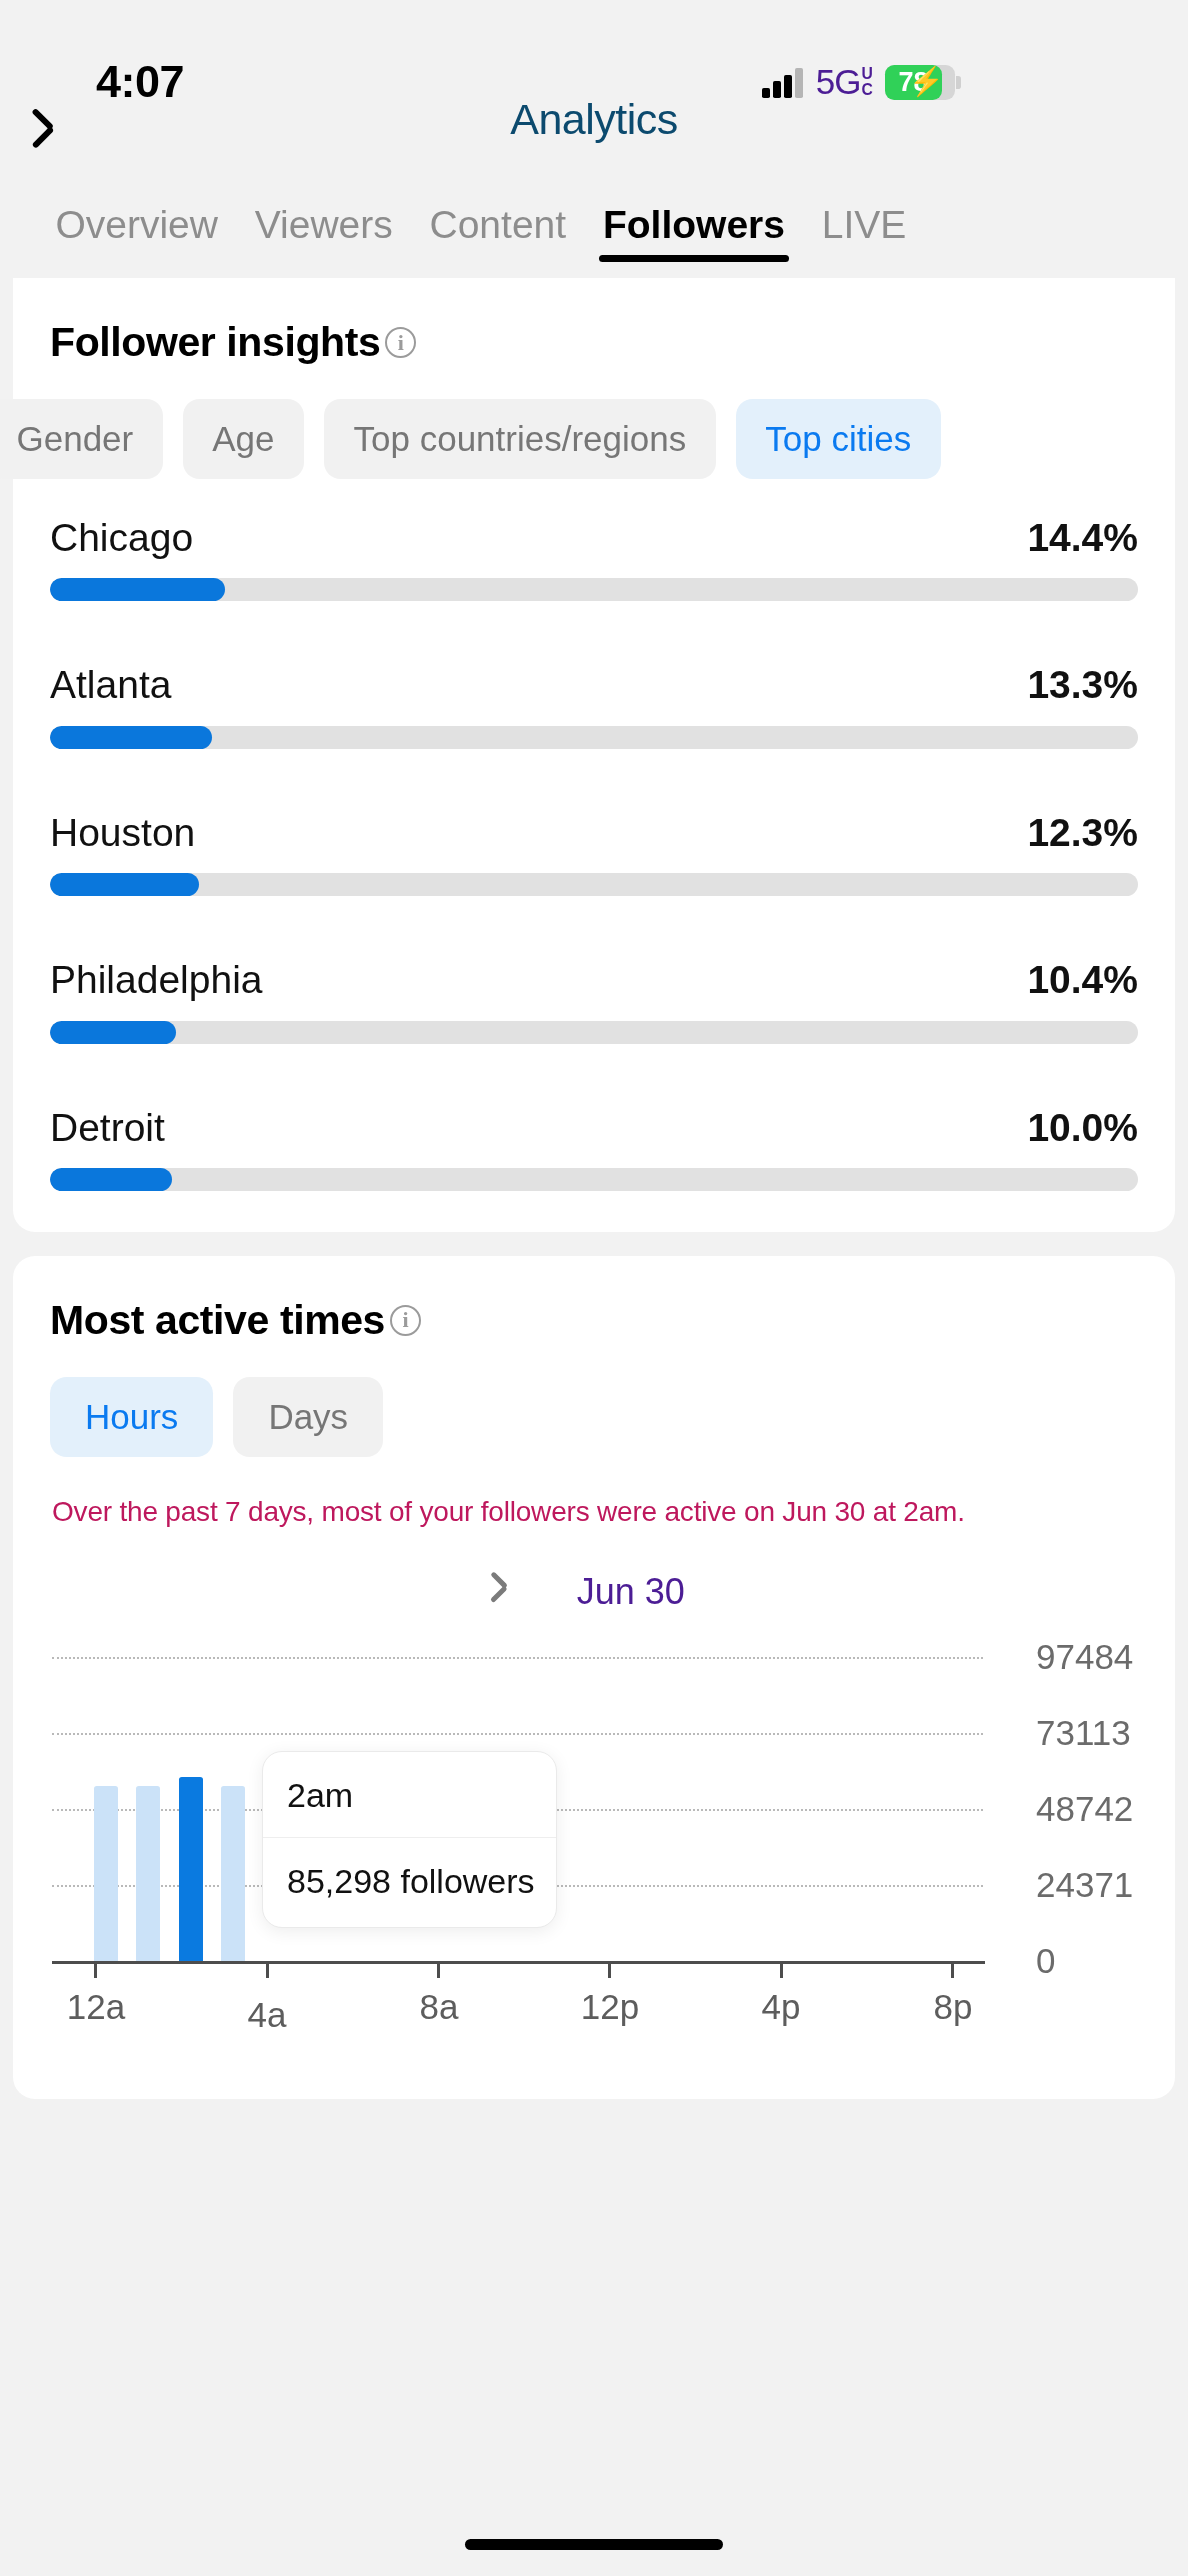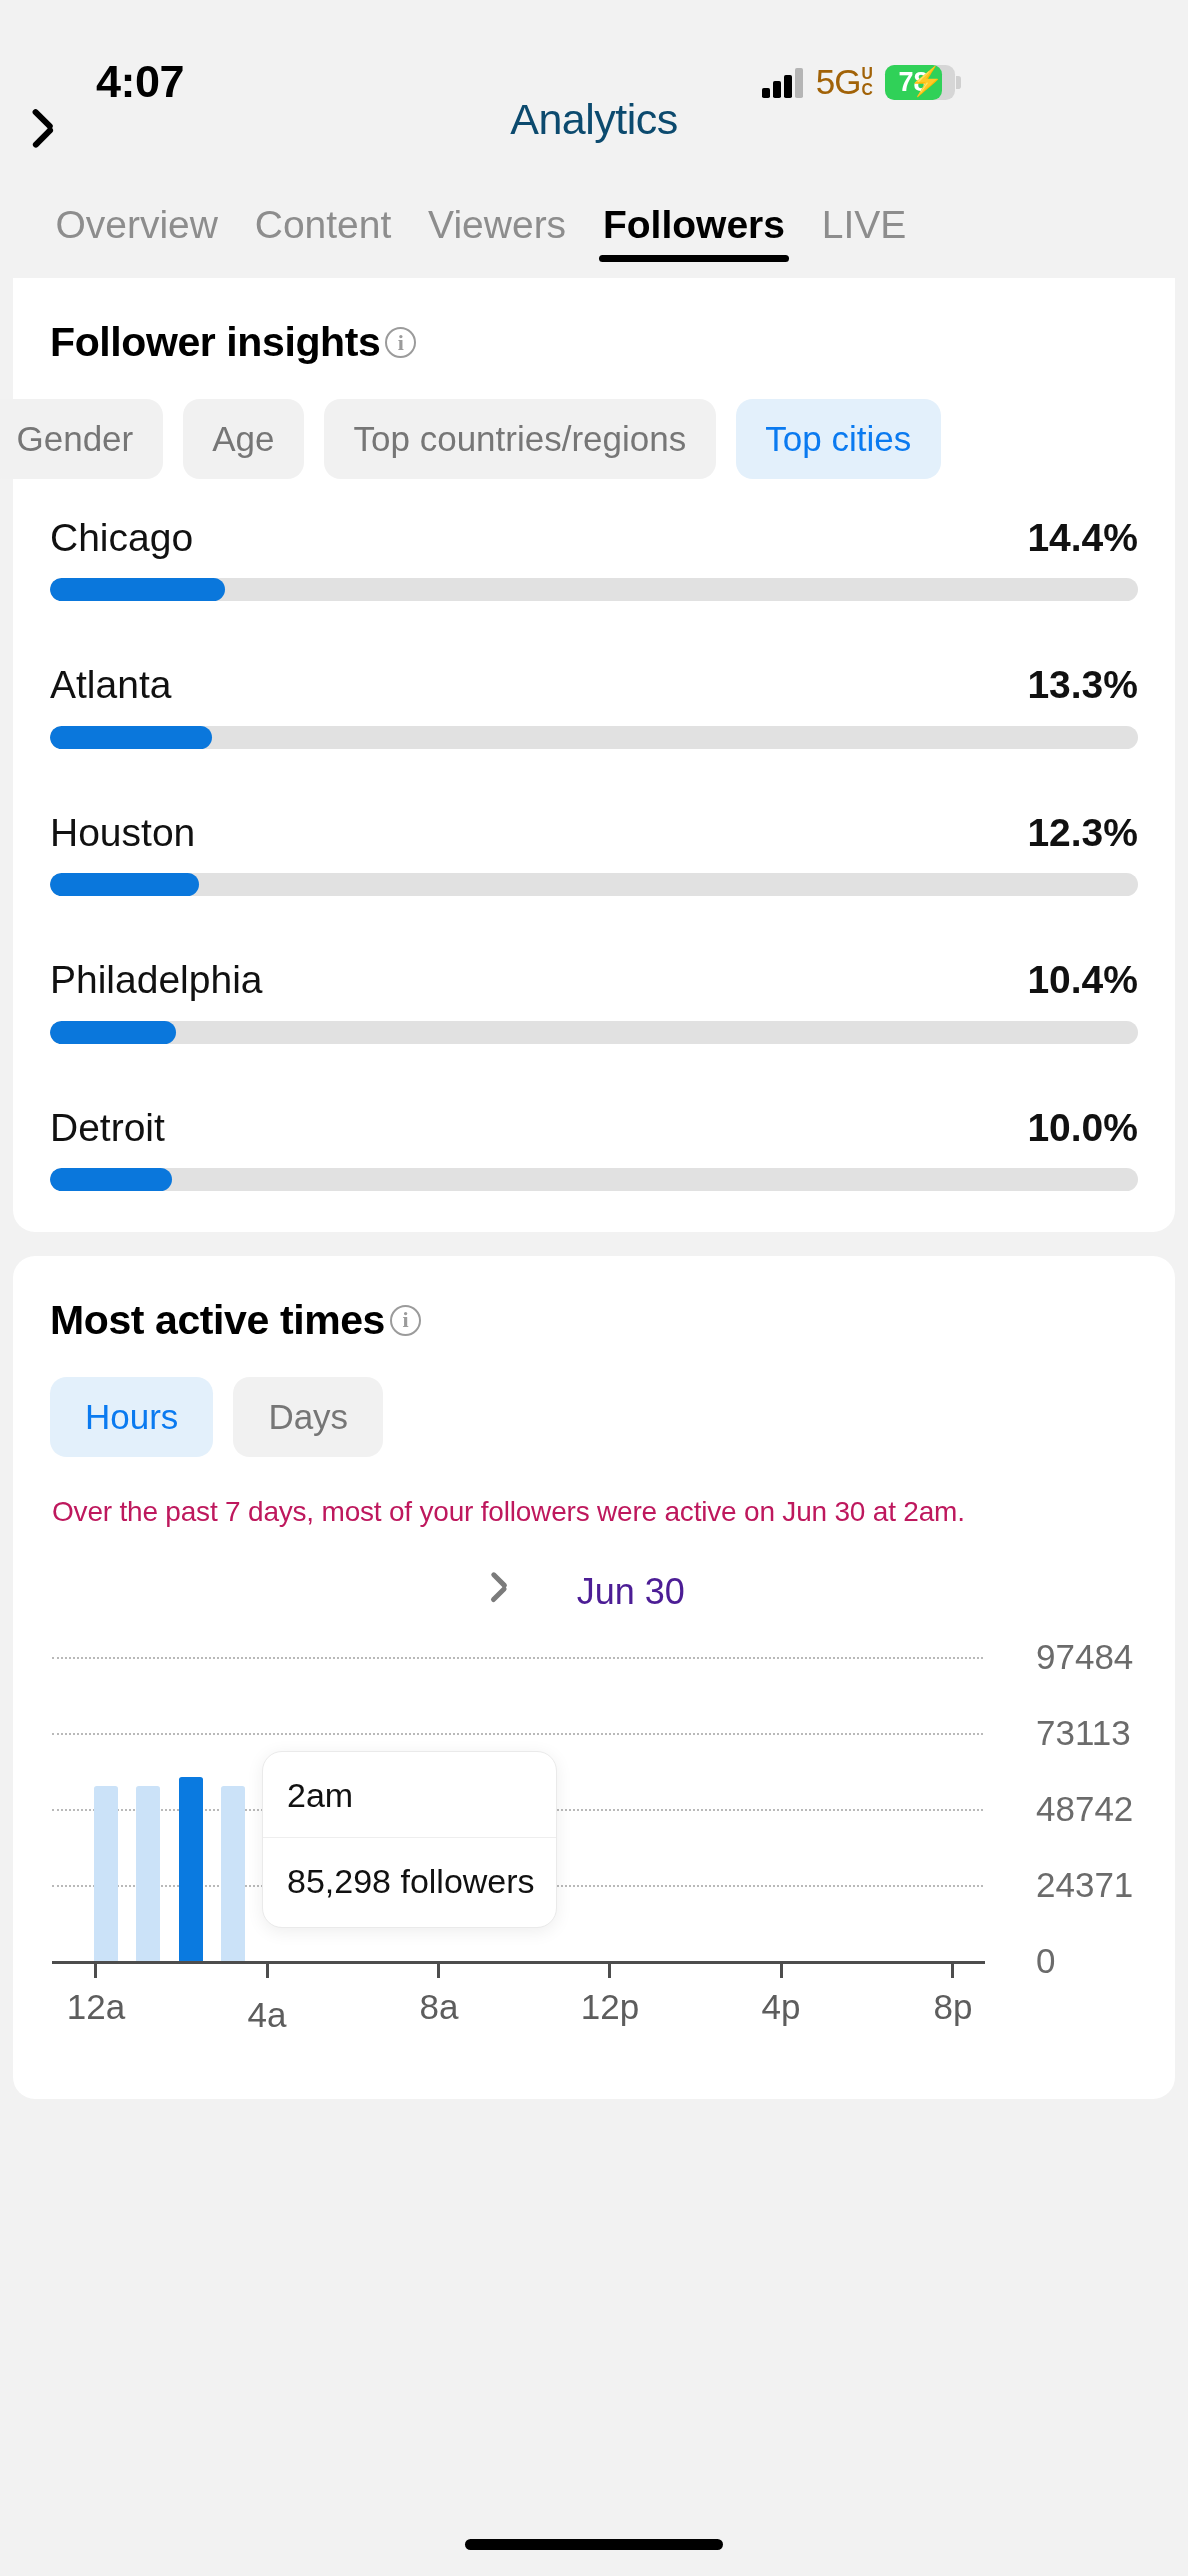--- a/index.html
+++ b/index.html
@@ -19,21 +19,21 @@
     padding: 35px 55px 0 96px;
   }
   .sb-time { font-size: 45px; font-weight: 600; letter-spacing: -0.5px; color: #000; }
   .sb-right { display: flex; align-items: center; gap: 13px; }
   .signal { display: flex; align-items: flex-end; gap: 3.7px; height: 31px; }
   .signal i { display: block; width: 7.4px; background: #000; border-radius: 1.8px; }
   .signal i:nth-child(1) { height: 10px; }
   .signal i:nth-child(2) { height: 16.6px; }
   .signal i:nth-child(3) { height: 23px; }
   .signal i:nth-child(4) { height: 29.5px; background: #b5b5b5; }
-  .net { display: flex; align-items: center; font-size: 35px; font-weight: 500; color: #a16207; letter-spacing: -0.9px; }
+  .net { display: flex; align-items: center; font-size: 35px; font-weight: 500; color: #4c1d95; letter-spacing: -0.9px; }
   .net .uc { display: inline-flex; flex-direction: column; font-size: 15.7px; line-height: 15.7px; font-weight: 600; margin-left: 0.9px; }
   .battery { position: relative; width: 70px; height: 35px; border-radius: 9.2px; background: #d6d6d6; display: flex; align-items: center; }
   .battery .fill {
     position: absolute; left: 0; top: 0; height: 35px; width: 57px;
     background: #30d158; border-radius: 9.2px;
     display: flex; align-items: center; justify-content: center;
   }
   .battery .pct { position: relative; z-index: 3; width: 57px; text-align: center; font-size: 27px; font-weight: 600; color: #fff; }
   .battery .bolt { position: absolute; z-index: 4; right: 11px; top: 2.8px; font-size: 28px; color: #fff; line-height: 29.5px; }
   .battery .nub { position: absolute; right: -6.4px; top: 11px; width: 5.5px; height: 13px; background: #d0d0d0; border-radius: 0 2.8px 2.8px 0; }
@@ -186,22 +186,22 @@
 
   <div class="navbar">
     <div class="back-btn">
       <span class="chev-left"></span>
     </div>
     <div class="nav-title">Analytics</div>
   </div>
 
   <div class="tabbar">
     <div class="tab"><span>Overview</span></div>
+    <div class="tab"><span>Viewers</span></div>
     <div class="tab"><span>Content</span></div>
-    <div class="tab"><span>Viewers</span></div>
     <div class="tab active"><span>Followers</span><span class="underline"></span></div>
     <div class="tab"><span>LIVE</span></div>
   </div>
 
   <div class="content">
 
     <div class="card first">
       <div class="sec-head">
         <span class="sec-title">Follower insights</span>
         <span class="info-icon">i</span>

